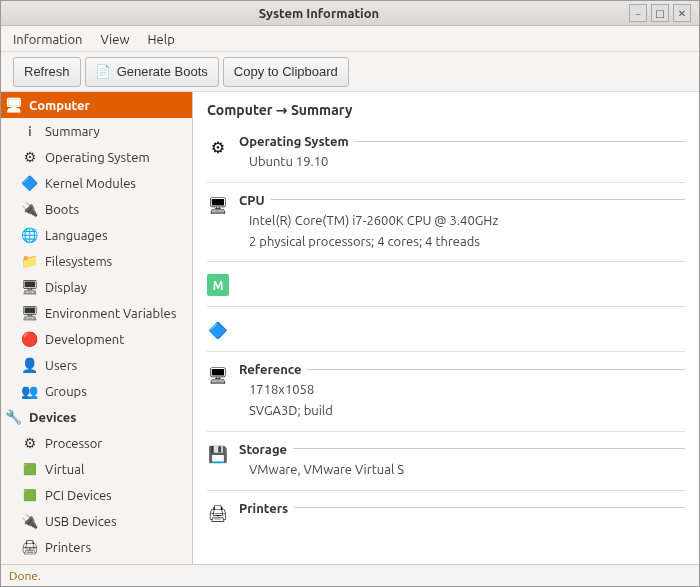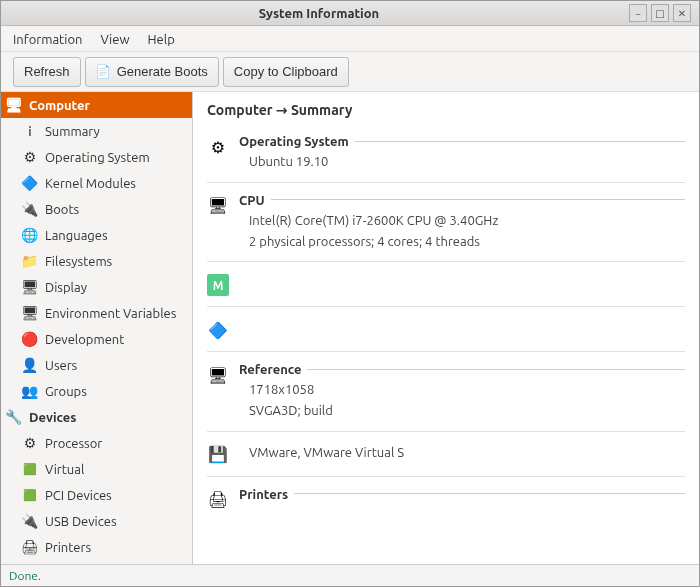--- a/index.html
+++ b/index.html
@@ -218,21 +218,21 @@
 
     
     .statusbar {
       background: #f5f4f2;
       height: 22px;
       border-top: 1px solid #ccc;
       display: flex;
       align-items: center;
       padding: 0 8px;
       font-size: 12px;
-      color: #0f766e;
+      color: #a16207;
     }
   </style>
 </head>
 <body>
 
 <div class="window">
 
   <div class="titlebar">
     <div class="titlebar-title">System Information</div>
     <div class="titlebar-controls">
@@ -378,20 +378,21 @@
           <div class="section-value">
             <div>1718x1058</div>
             <div>SVGA3D; build</div>
           </div>
         </div>
       </div>
 
       <div class="info-section">
         <div class="section-icon">💾</div>
         <div class="section-body">
+          <div class="section-title">Storage</div>
           <div class="section-value">
             <span>VMware, VMware Virtual S</span>
           </div>
         </div>
       </div>
 
       <div class="info-section">
         <div class="section-icon">🖨</div>
         <div class="section-body">
           <div class="section-title">Printers</div>

